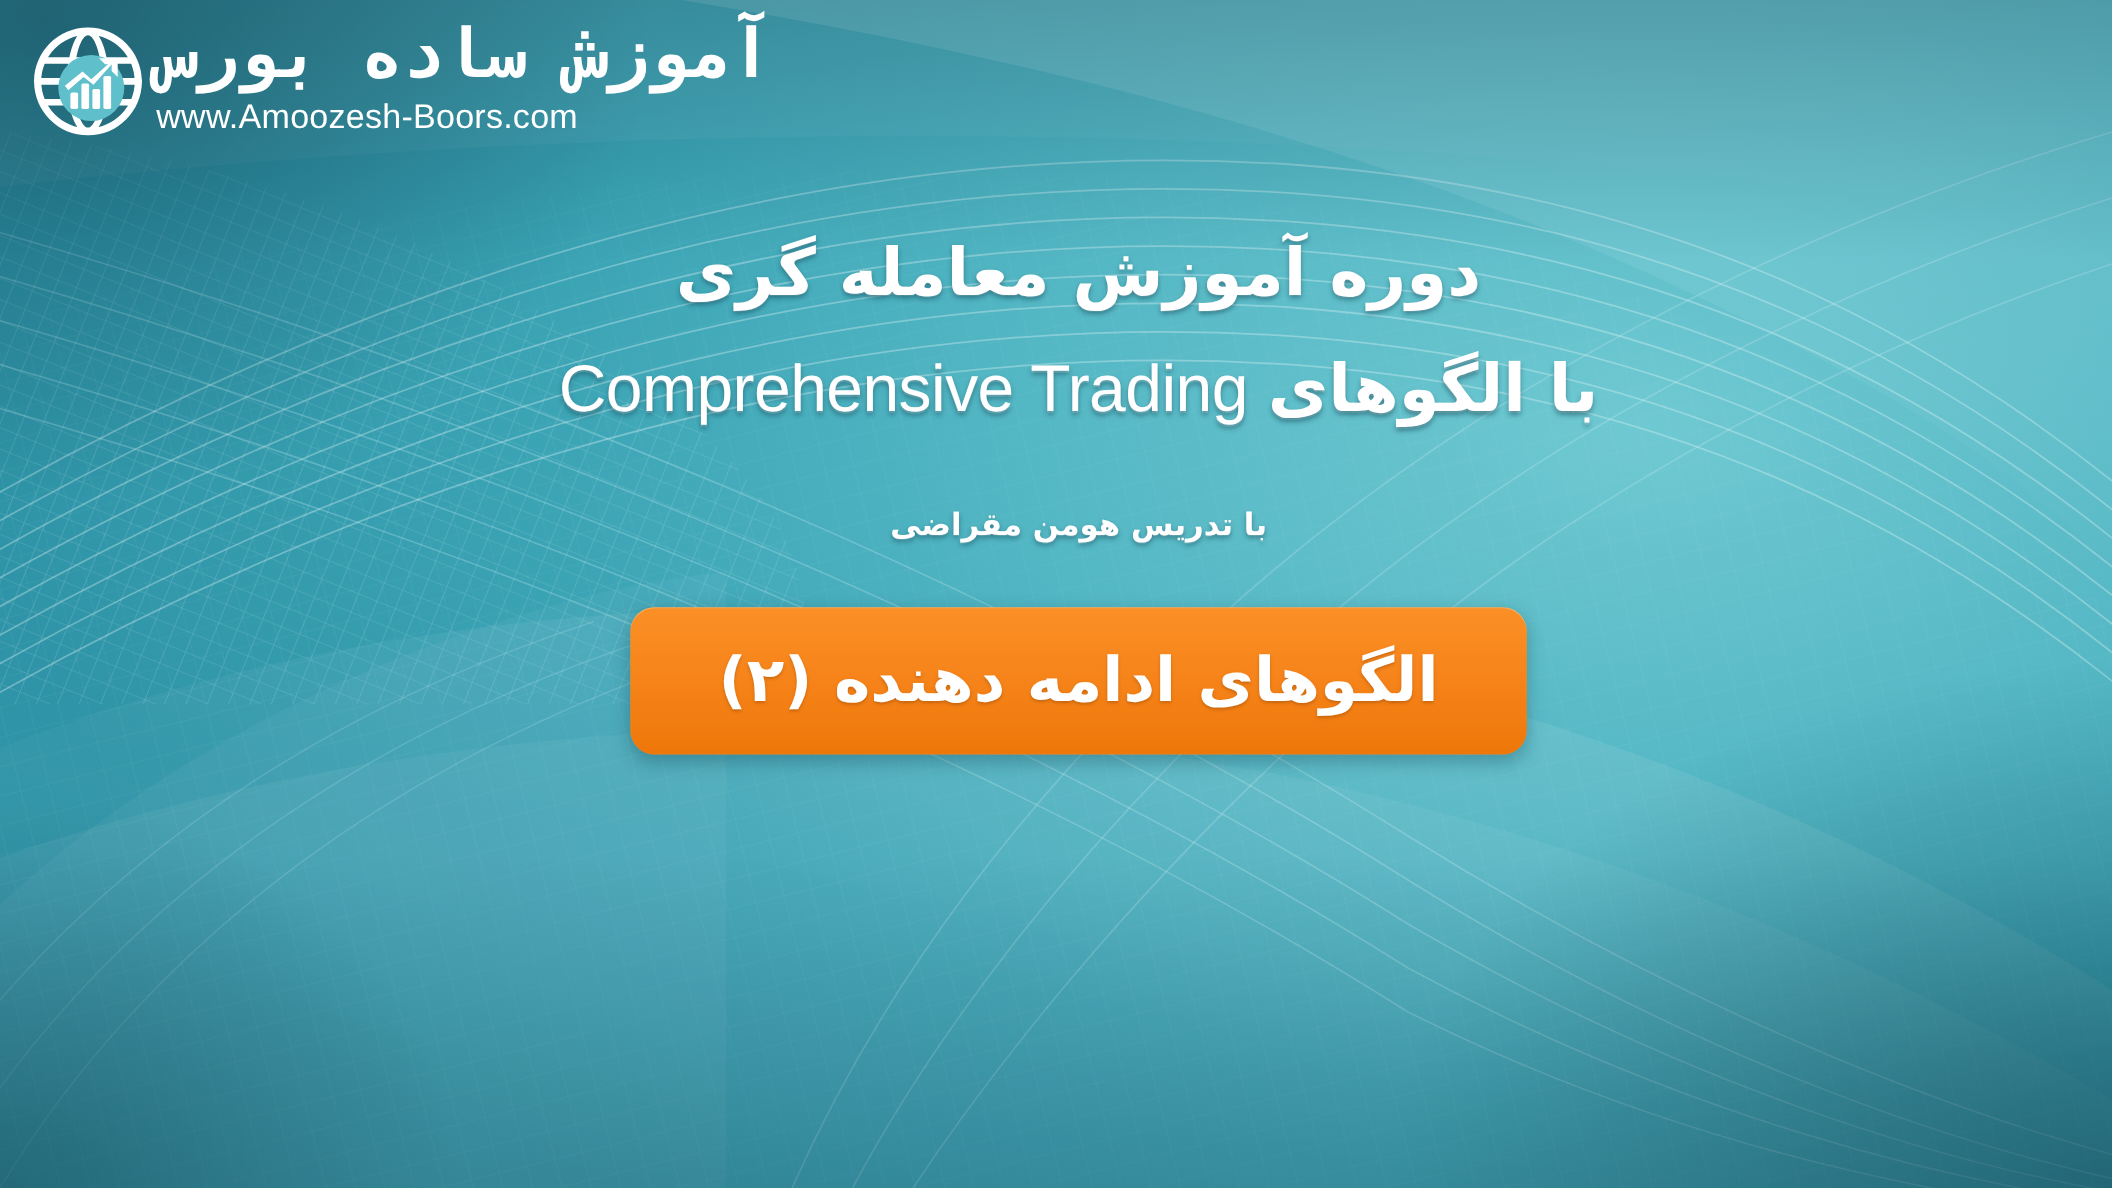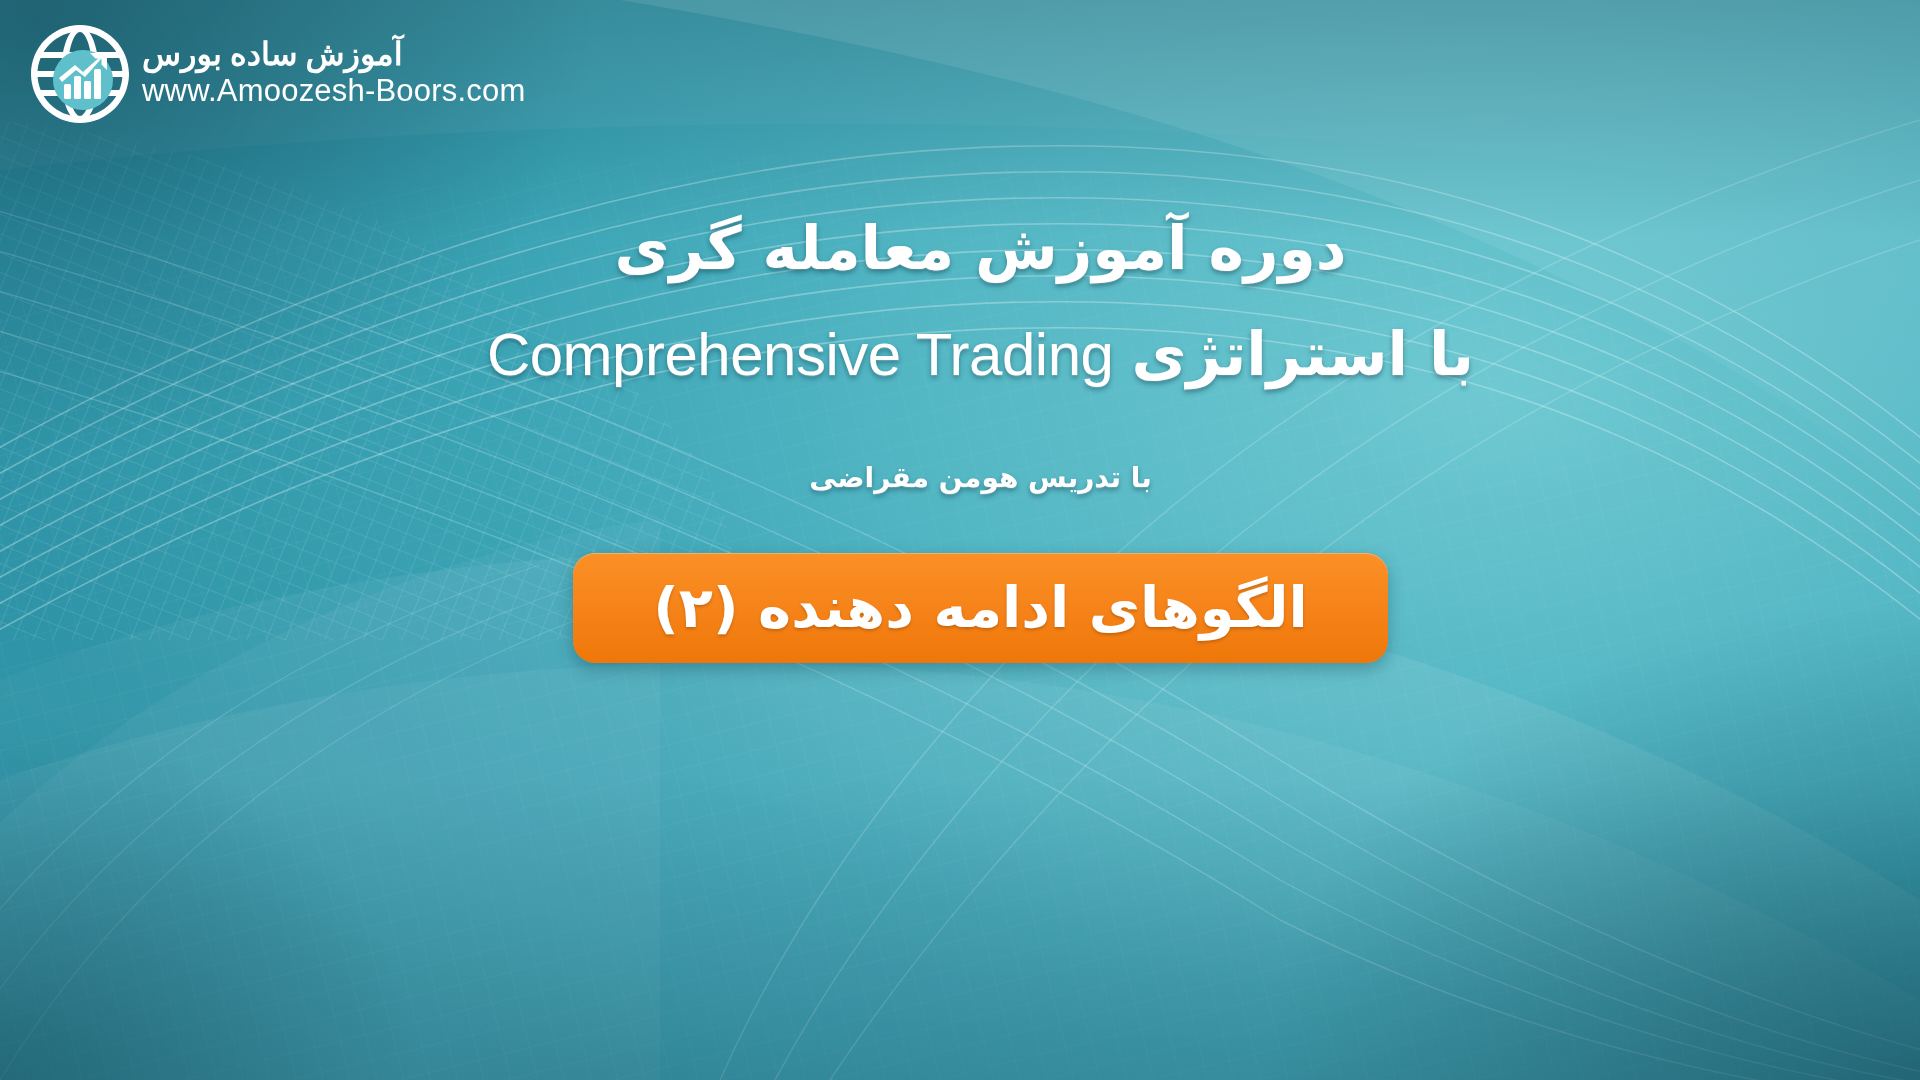--- a/index.html
+++ b/index.html
@@ -33,23 +33,23 @@
 
   
   .logo-block{
     position:absolute;left:28px;top:22px;
     display:flex;flex-direction:row-reverse;align-items:center;gap:0px;
     direction:ltr;
   }
   .logo-mark{width:104px;height:104px;flex:0 0 auto;}
   .logo-text{display:flex;flex-direction:column;align-items:flex-start;margin-left:10px;}
   .brand-fa{
-    font-size:32px;line-height:1;color:#ffffff;font-weight:700;
+    font-size:62px;line-height:1;color:#ffffff;font-weight:700;
     direction:rtl;letter-spacing:-1px;
-    font-family:Liberation Serif, serif;
+    font-family:Liberation Mono, monospace;
   }
   .brand-url{
     font-size:31px;line-height:1.25;color:#ffffff;font-weight:400;
     letter-spacing:.2px;margin-top:2px;direction:ltr;
     font-family:"Liberation Sans",sans-serif;
   }
 
   
   .copy{
     position:absolute;left:0;right:0;top:212px;
@@ -64,21 +64,21 @@
   .line2{
     font-size:60px;line-height:1.2;margin-top:34px;letter-spacing:-.5px;
     display:flex;flex-direction:row;align-items:baseline;gap:18px;direction:rtl;
   }
   .line2 .en{direction:ltr;font-family:"Liberation Sans",sans-serif;font-weight:400;}
   .line3{font-size:28px;line-height:1.2;margin-top:70px;letter-spacing:-.3px;font-weight:700;}
 
   
   .pill{
     margin-top:58px;
-    min-width:815px;height:110px;
+    min-width:815px;height:134px;
     display:flex;align-items:center;justify-content:center;
     border-radius:22px;
     background:linear-gradient(180deg,#fb9026 0%,#f6841a 48%,#ef7709 100%);
     box-shadow:0 6px 16px rgba(16,64,80,.35), inset 0 1px 0 rgba(255,255,255,.28);
     cursor:pointer;
   }
   .pill-label{
     color:#ffffff;font-size:56px;font-weight:700;line-height:1;
     text-shadow:0 2px 3px rgba(120,55,0,.35);
     direction:rtl;white-space:nowrap;letter-spacing:-.5px;
@@ -207,21 +207,21 @@
         </g>
       </svg>
     </div>
   </div>
 
   <div class="copy">
 
     <div class="ttl line1">دوره آموزش معامله گری</div>
 
     <div class="ttl line2">
-      <span>با استراتژی</span>
+      <span>با الگوهای</span>
       <span class="en">Comprehensive Trading</span>
     </div>
 
     <div class="ttl line3">با تدریس هومن مقراضی</div>
 
     <div class="pill">
       <span class="pill-label">الگوهای ادامه دهنده (۲)</span>
     </div>
 
   </div>

